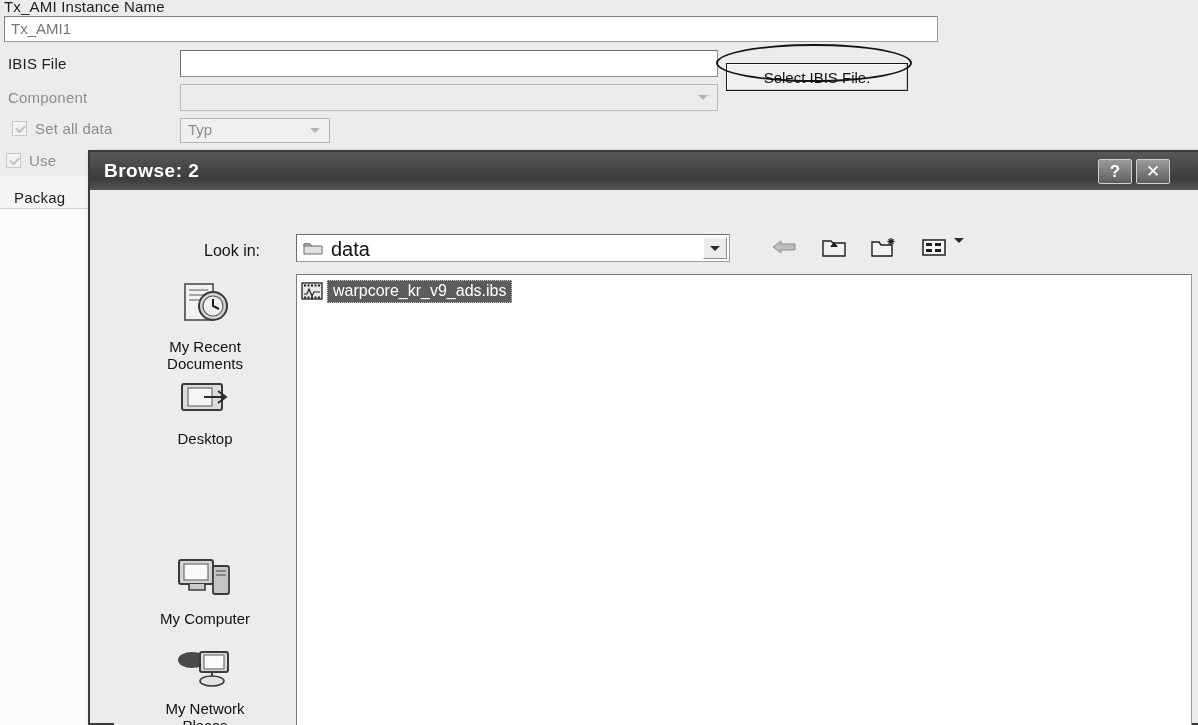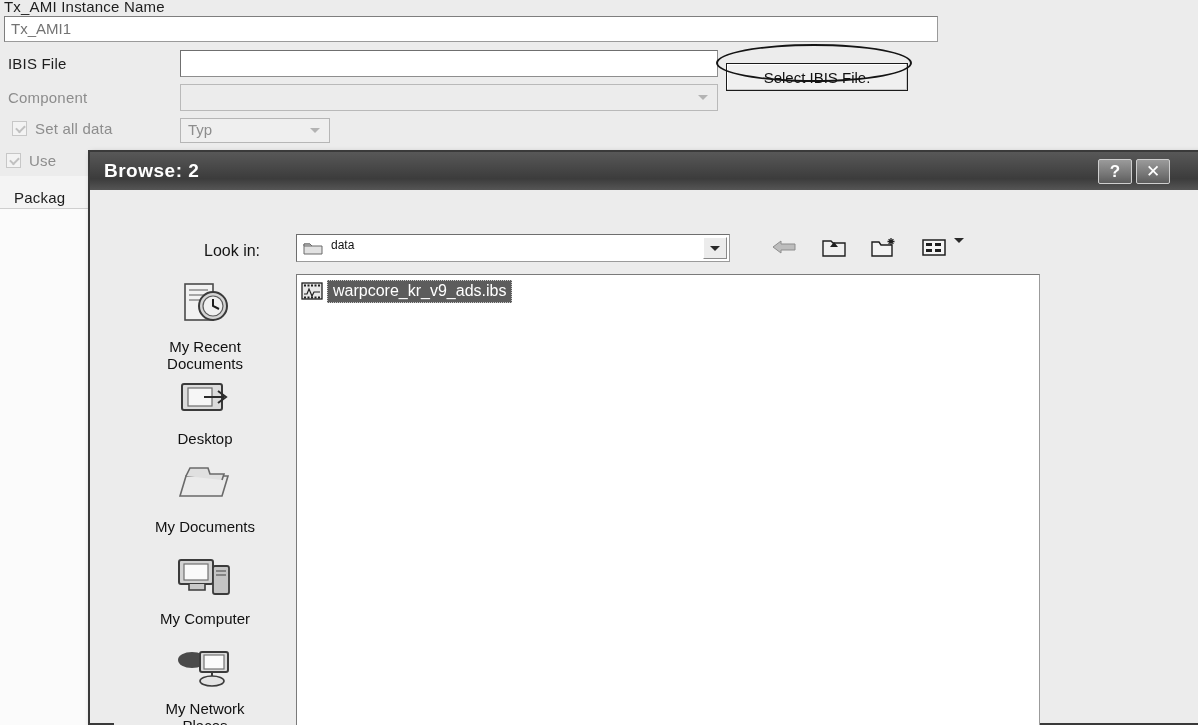--- a/index.html
+++ b/index.html
@@ -114,21 +114,21 @@
   #dlg-body{position:absolute;left:2px;top:38px;right:2px;bottom:2px;background:#ececec;}
 
   
   #lookin-label{position:absolute;left:112px;top:52px;font-size:16px;color:#151515;}
   #lookin-combo{
     position:absolute;left:204px;top:44px;width:434px;height:28px;
     background:#fff;border:1px solid #9b9b9b;border-top-color:#6e6e6e;border-left-color:#6e6e6e;
     box-sizing:border-box;
   }
   #lookin-folder-icon{position:absolute;left:6px;top:5px;width:20px;height:16px;}
-  #lookin-value{position:absolute;left:34px;top:3px;font-size:12px;color:#111;}
+  #lookin-value{position:absolute;left:34px;top:3px;font-size:20px;color:#111;}
   #lookin-arrow{
     position:absolute;right:2px;top:2px;width:24px;height:22px;background:#ececec;
     border:1px solid #fff;border-right-color:#8a8a8a;border-bottom-color:#8a8a8a;
     box-sizing:border-box;display:flex;align-items:center;justify-content:center;
   }
   .tool-ico{position:absolute;top:42px;width:32px;height:30px;display:flex;align-items:center;justify-content:center;}
   #tool-back{left:676px;}
   #tool-up{left:726px;}
   #tool-newfolder{left:776px;}
   #tool-views{left:826px;}
@@ -144,21 +144,21 @@
   .place .ico{height:54px;display:flex;align-items:flex-end;justify-content:center;}
   .place .lbl{font-size:15px;color:#111;line-height:17px;margin-top:10px;white-space:pre-line;}
   #place-recent{top:0px;}
   #place-desktop{top:92px;}
   #place-mydocs{top:180px;}
   #place-mycomputer{top:272px;}
   #place-network{top:362px;}
 
   
   #file-list{
-    position:absolute;left:204px;top:84px;width:744px;height:452px;
+    position:absolute;left:204px;top:84px;width:896px;height:452px;
     background:#fff;border:1px solid #9b9b9b;border-top-color:#7a7a7a;border-left-color:#7a7a7a;
     box-sizing:border-box;
   }
   #file-item{
     position:absolute;left:4px;top:4px;height:24px;display:flex;align-items:center;
   }
   #file-item-icon{width:22px;height:18px;margin-right:4px;flex:none;}
   #file-item-label{
     background:#5c5c5c;color:#fff;font-size:16px;padding:1px 5px 2px 5px;white-space:nowrap;
     border:1px dotted #c9c9c9;
@@ -288,29 +288,20 @@
         <div class="ico">
           <svg width="58" height="44" viewBox="0 0 58 44">
             <rect x="6" y="8" width="40" height="26" rx="2" fill="#dcdcdc" stroke="#3a3a3a" stroke-width="2"></rect>
             <rect x="12" y="12" width="24" height="18" fill="#f6f6f6" stroke="#6d6d6d" stroke-width="1.2"></rect>
             <path d="M28 21 H48 M42 15 L50 21 L42 27" stroke="#2b2b2b" stroke-width="2" fill="none"></path>
           </svg>
         </div>
         <div class="lbl">Desktop</div>
       </div>
 
-      <div class="place" id="place-mydocs">
-        <div class="ico">
-          <svg width="62" height="46" viewBox="0 0 62 46">
-            <path d="M6 34 L12 14 L54 14 L48 34 Z" fill="#ebebeb" stroke="#6a6a6a" stroke-width="1.6"></path>
-            <path d="M12 14 L16 6 L34 6 L36 12 L50 12 L48 18" fill="#e0e0e0" stroke="#6a6a6a" stroke-width="1.6"></path>
-          </svg>
-        </div>
-        <div class="lbl">My Documents</div>
-      </div>
 
       <div class="place" id="place-network">
         <div class="ico">
           <svg width="62" height="44" viewBox="0 0 62 44">
             <ellipse cx="18" cy="14" rx="14" ry="8" fill="#4a4a4a"></ellipse>
             <rect x="26" y="6" width="28" height="20" rx="2" fill="#dcdcdc" stroke="#3b3b3b" stroke-width="2"></rect>
             <rect x="30" y="9" width="20" height="14" fill="#fbfbfb" stroke="#747474" stroke-width="1.2"></rect>
             <path d="M38 26 L38 32" stroke="#3b3b3b" stroke-width="2"></path>
             <ellipse cx="38" cy="35" rx="12" ry="5" fill="#e4e4e4" stroke="#3b3b3b" stroke-width="1.6"></ellipse>
           </svg>

